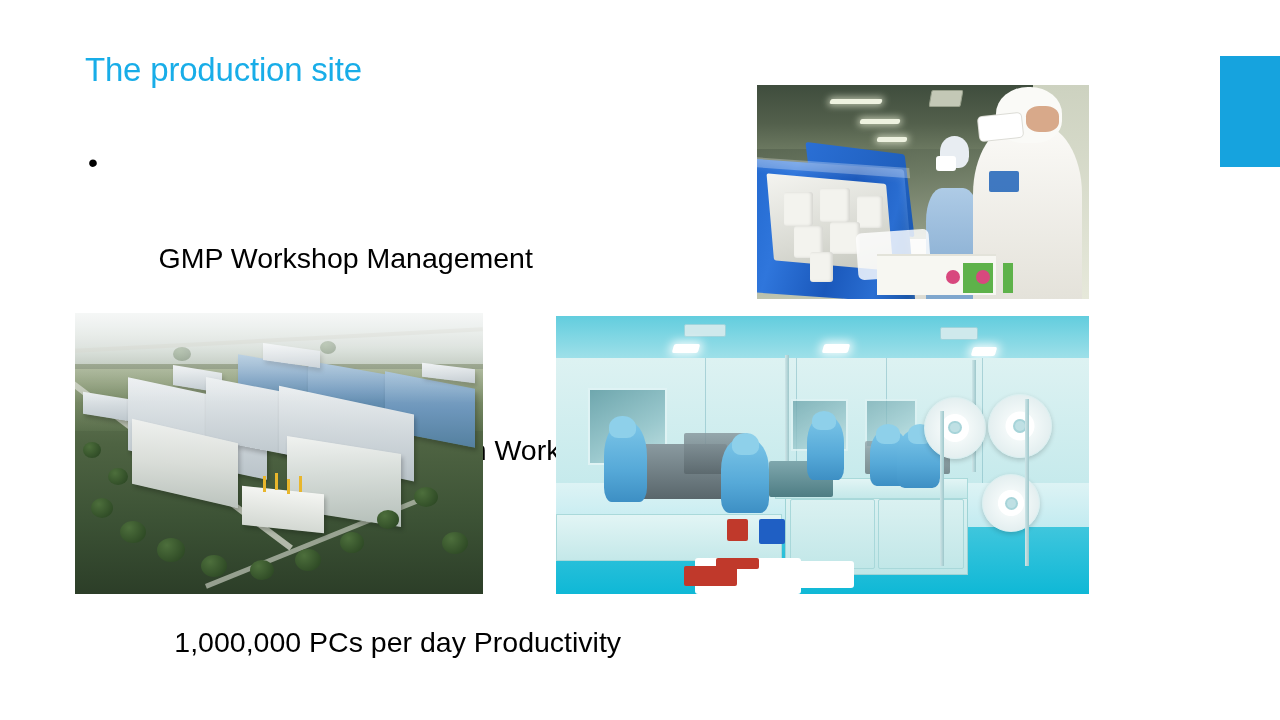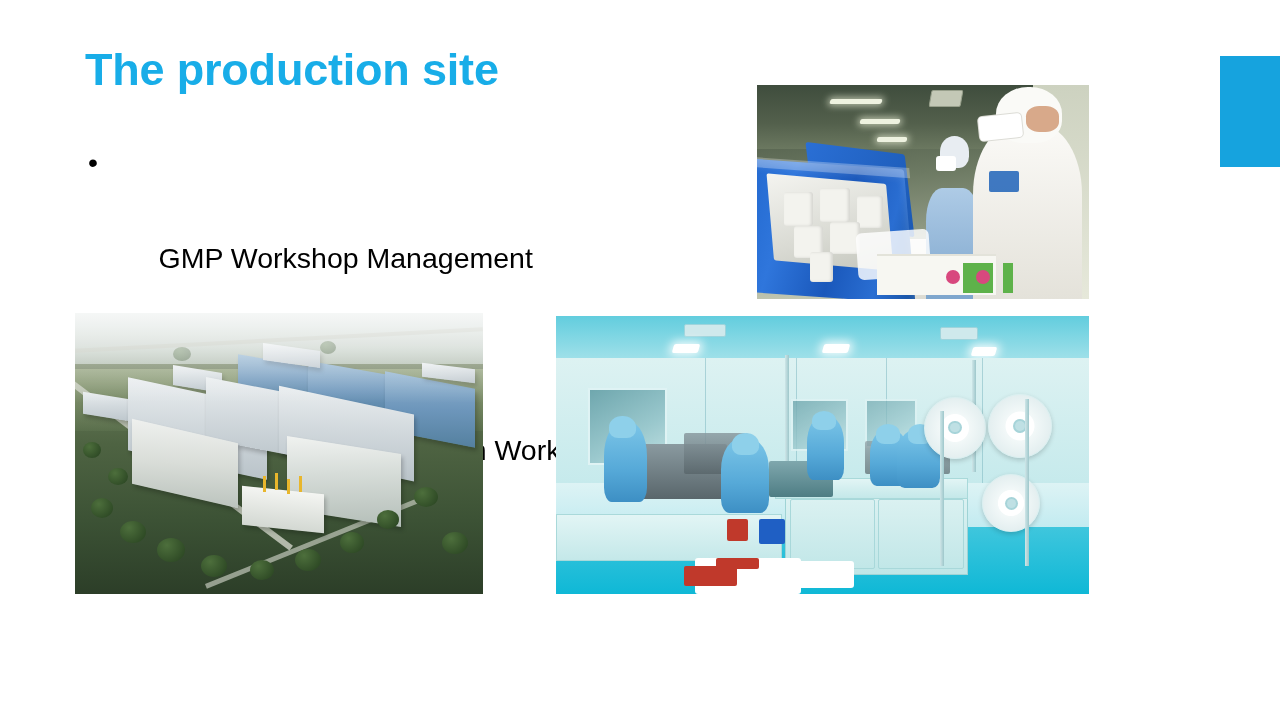--- a/index.html
+++ b/index.html
@@ -19,26 +19,26 @@
     position: absolute;
     inset: 0;
     background: #ffffff;
   }
 
   
   .slide-title {
     position: absolute;
     left: 85px;
     top: 41px;
-    font-size: 45px;
+    font-size: 33px;
     line-height: 58px;
     letter-spacing: -0.2px;
     color: #18ADE8;
     white-space: nowrap;
-    font-weight: 700;
+    font-weight: 400;
   }
 
   
   .bullet-list {
     position: absolute;
     left: 80px;
     top: 138px;
     width: 640px;
     list-style: none;
     margin: 0;
@@ -336,20 +336,21 @@
     <li class="bullet-item">
       <span class="bullet-dot">•</span>
       <span>GMP Workshop Management</span>
     </li>
     <li class="bullet-item">
       <span class="bullet-dot">•</span>
       <span>100,000 Level Purification Workshop</span>
     </li>
     <li class="bullet-item">
       <span class="bullet-dot">•</span>
+      <span>  1,000,000 PCs per day Productivity</span>
     </li>
   </ul>
 
   <div class="accent-rect"></div>
 
   <div class="photo" id="photo-packaging">
     <div class="scene">
       <div class="pk-bg"></div>
       <div class="pk-ceiling"></div>
       <div class="pk-vent"></div>

